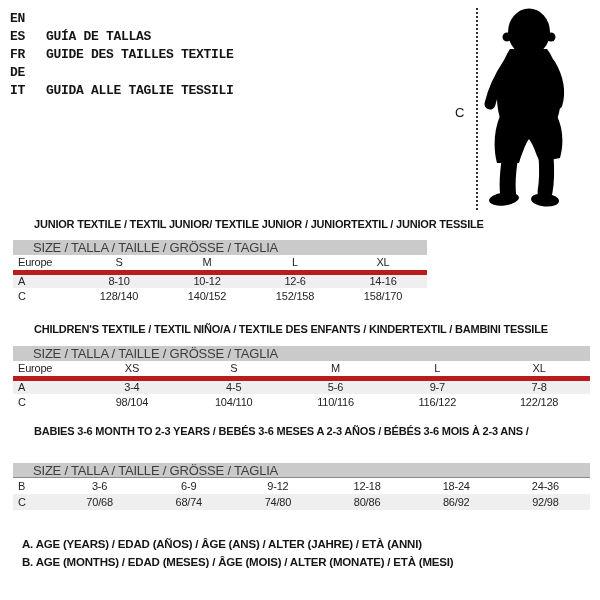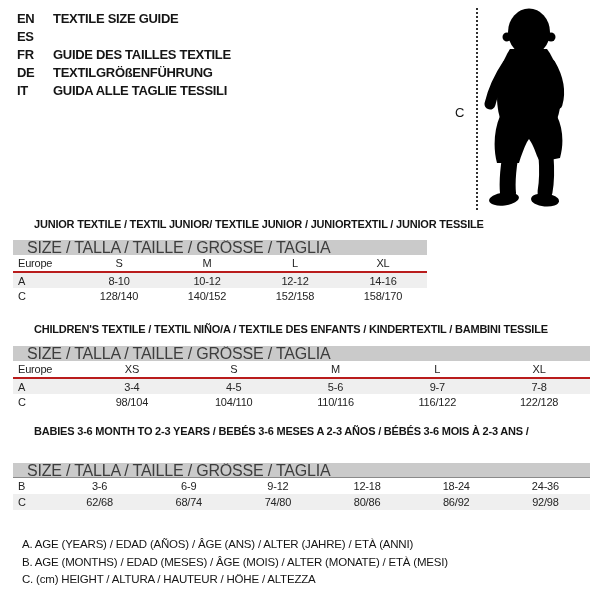--- a/index.html
+++ b/index.html
@@ -5,21 +5,21 @@
   * { margin:0; padding:0; box-sizing:border-box; }
   html,body { width:600px; height:600px; }
   body {
     font-family:"Liberation Sans", sans-serif;
     background:#ffffff; color:#151515;
     position:relative; overflow:hidden;
   }
   .canvas { position:absolute; inset:0; }
 
   
-  .lang-list { position:absolute; left:17px; top:9px; }
+  .lang-list { position:absolute; left:10px; top:9px;font-family:Liberation Mono, monospace; }
   .lang-row { display:flex; height:18px; align-items:center; }
   .lang-code { width:36px; font-size:13px; font-weight:bold; letter-spacing:-0.3px; }
   .lang-label { font-size:13px; font-weight:bold; letter-spacing:-0.3px; white-space:nowrap; }
 
   
   .measure-line { position:absolute; left:476px; top:8px; height:202px; width:0;
                   border-left:2px dotted #2f2f2f; }
   .measure-label { position:absolute; left:455px; top:105px; font-size:13px; font-weight:500; }
   .toddler { position:absolute; left:483px; top:6px; }
 
@@ -29,59 +29,58 @@
   #title-1 { top:217px; }
   #title-2 { top:322px; }
   #title-3 { top:424px; }
 
   .tbl-wrap { position:absolute; left:13px; }
   #tbl-wrap-1 { top:240px; width:414px; }
   #tbl-wrap-2 { top:346px; width:577px; }
   #tbl-wrap-3 { top:463px; width:577px; }
 
   .size-bar { height:15px; background:var(--bar-bg,#cacaca); color:#3d3d3d;
-              font-size:16px; line-height:15px; padding-left:14px;
+              font-size:13px; line-height:15px; padding-left:20px;
               letter-spacing:-0.2px; white-space:nowrap; overflow:hidden; }
   .size-bar.ruled { border-bottom:1px solid #8a8a8a; }
 
   table { width:100%; border-collapse:collapse; table-layout:fixed; }
   td { height:16px; font-size:11px; color:#242424; text-align:center;
        letter-spacing:-0.2px; white-space:nowrap; overflow:hidden; vertical-align:middle; }
   td.lbl { text-align:left; padding-left:5px; }
-  tr.head-row td { border-bottom:2px solid #b91c1c; height:17px; }
+  tr.head-row td { border-bottom:5px solid #b91c1c; height:17px; }
   tr.shaded td { background:var(--stripe,#efefef); }
   .t1 td.lbl { width:62px; }
   .t2 td.lbl { width:68px; }
   .t3 td.lbl { width:42px; }
 
   
   .footnotes { position:absolute; left:22px; top:536px; }
-  .footnote { font-size:11.5px; font-weight:normal; letter-spacing:-0.2px;
+  .footnote { font-size:11.5px; font-weight:bold; letter-spacing:-0.2px;
               line-height:17.5px; white-space:nowrap; }
 </style>
 </head>
 <body>
 
 <div class="canvas">
 
   <div class="lang-list">
     <div class="lang-row">
       <span class="lang-code">EN</span>
-      <span class="lang-label">TEXTILE SIZE GUIDE</span>
     </div>
     <div class="lang-row">
       <span class="lang-code">ES</span>
+      <span class="lang-label">GUÍA DE TALLAS</span>
     </div>
     <div class="lang-row">
       <span class="lang-code">FR</span>
       <span class="lang-label">GUIDE DES TAILLES TEXTILE</span>
     </div>
     <div class="lang-row">
       <span class="lang-code">DE</span>
-      <span class="lang-label">TEXTILGRÖßENFÜHRUNG</span>
     </div>
     <div class="lang-row">
       <span class="lang-code">IT</span>
       <span class="lang-label">GUIDA ALLE TAGLIE TESSILI</span>
     </div>
   </div>
 
   <div class="measure-line"></div>
   <div class="measure-label">C</div>
   <svg class="toddler" width="92" height="202" viewBox="0 0 92 202" fill="#000">
@@ -109,21 +108,21 @@
             <td class="lbl">Europe</td>
             <td>S</td>
             <td>M</td>
             <td>L</td>
             <td>XL</td>
           </tr>
           <tr class="shaded">
             <td class="lbl">A</td>
             <td>8-10</td>
             <td>10-12</td>
-            <td>12-12</td>
+            <td>12-6</td>
             <td>14-16</td>
           </tr>
           <tr>
             <td class="lbl">C</td>
             <td>128/140</td>
             <td>140/152</td>
             <td>152/158</td>
             <td>158/170</td>
           </tr>
         </tbody>
@@ -176,30 +175,29 @@
             <td class="lbl">B</td>
             <td>3-6</td>
             <td>6-9</td>
             <td>9-12</td>
             <td>12-18</td>
             <td>18-24</td>
             <td>24-36</td>
           </tr>
           <tr class="shaded">
             <td class="lbl">C</td>
-            <td>62/68</td>
+            <td>70/68</td>
             <td>68/74</td>
             <td>74/80</td>
             <td>80/86</td>
             <td>86/92</td>
             <td>92/98</td>
           </tr>
         </tbody>
       </table>
   </div>
 
   <div class="footnotes">
     <div class="footnote">A. AGE (YEARS) / EDAD (AÑOS) / ÂGE (ANS) / ALTER (JAHRE) / ETÀ (ANNI)</div>
     <div class="footnote">B. AGE (MONTHS) / EDAD (MESES) / ÂGE (MOIS) / ALTER (MONATE) / ETÀ (MESI)</div>
-    <div class="footnote">C. (cm) HEIGHT / ALTURA / HAUTEUR / HÖHE / ALTEZZA</div>
   </div>
 
 </div>
 
 </body></html>

